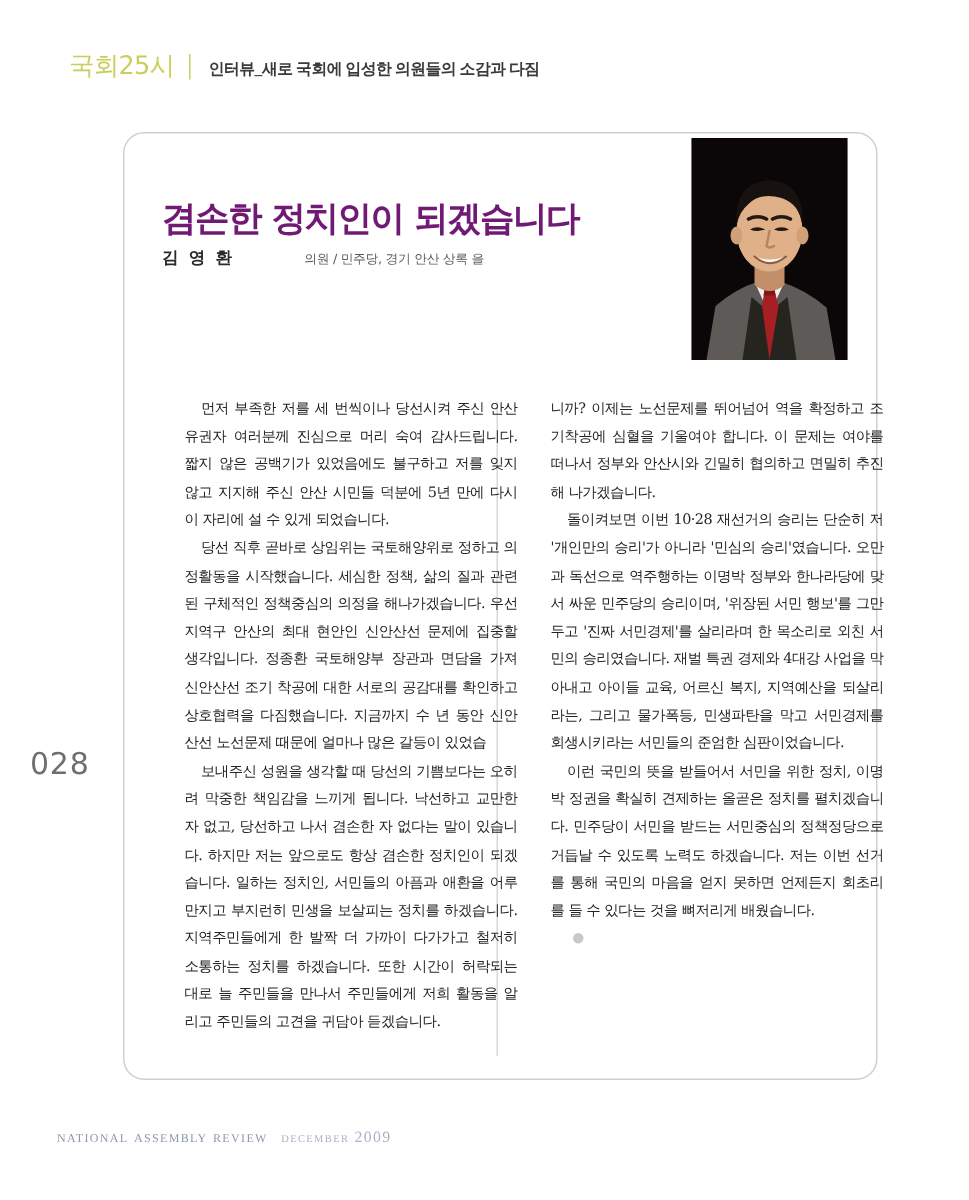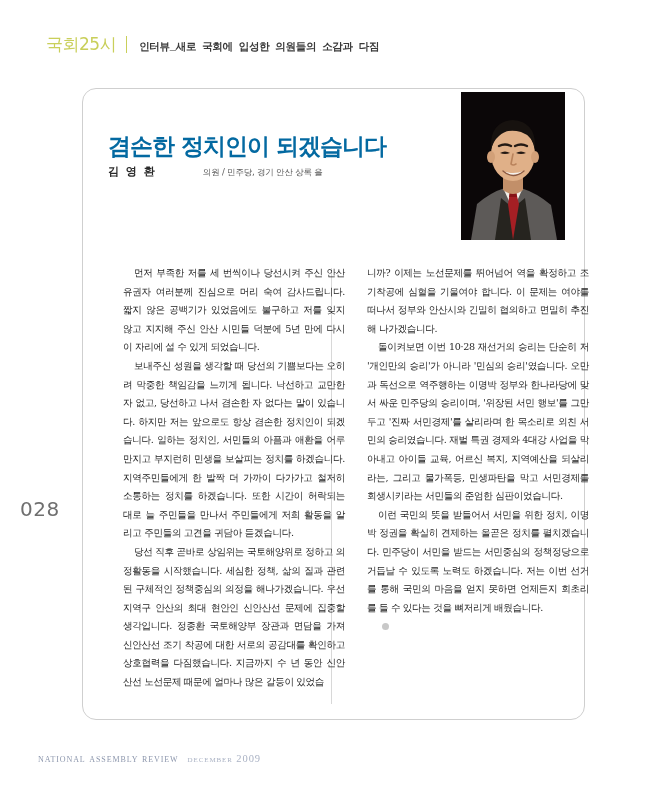--- a/index.html
+++ b/index.html
@@ -29,21 +29,21 @@
     font-family: "DejaVu Sans", "Liberation Sans", sans-serif;
     font-size: 17px;
     font-weight: 400;
     color: #c9cf5a;
     letter-spacing: -0.5px;
     line-height: 1;
     padding-right: 10px;
     border-right: 1px solid #c9cf5a;
   }
   .kicker-text {
-    font-family: Liberation Mono, monospace;
+    font-family: Liberation Serif, serif;
     font-size: 10.5px;
     font-weight: 700;
     color: #3a3a3a;
     letter-spacing: -0.3px;
     line-height: 1;
   }
 
   
   .article-frame {
     position: absolute;
@@ -71,21 +71,21 @@
 
   
   .headline {
     position: absolute;
     left: 108px;
     top: 118px;
     width: 340px;
     font-family: "DejaVu Sans", "Liberation Sans", sans-serif;
     font-size: 23px;
     font-weight: 700;
-    color: #0369a1;
+    color: #701a75;
     letter-spacing: -1px;
     line-height: 1.25;
     white-space: nowrap;
     margin-top: 14px;
   }
   .byline {
     position: absolute;
     left: 108px;
     top: 166px;
     width: 340px;
@@ -239,22 +239,22 @@
 <div class="byline">
   <span class="name">김 영 환</span>
   <span class="role">의원 / 민주당, 경기 안산 상록 을</span>
 </div>
 
 <div class="col-rule"></div>
 
 <div class="columns">
   <div class="col">
     <p>먼저 부족한 저를 세 번씩이나 당선시켜 주신 안산 유권자 여러분께 진심으로 머리 숙여 감사드립니다. 짧지 않은 공백기가 있었음에도 불구하고 저를 잊지 않고 지지해 주신 안산 시민들 덕분에 5년 만에 다시 이 자리에 설 수 있게 되었습니다.</p>
+    <p>당선 직후 곧바로 상임위는 국토해양위로 정하고 의정활동을 시작했습니다. 세심한 정책, 삶의 질과 관련된 구체적인 정책중심의 의정을 해나가겠습니다. 우선 지역구 안산의 최대 현안인 신안산선 문제에 집중할 생각입니다. 정종환 국토해양부 장관과 면담을 가져 신안산선 조기 착공에 대한 서로의 공감대를 확인하고 상호협력을 다짐했습니다. 지금까지 수 년 동안 신안산선 노선문제 때문에 얼마나 많은 갈등이 있었습</p>
     <p>보내주신 성원을 생각할 때 당선의 기쁨보다는 오히려 막중한 책임감을 느끼게 됩니다. 낙선하고 교만한 자 없고, 당선하고 나서 겸손한 자 없다는 말이 있습니다. 하지만 저는 앞으로도 항상 겸손한 정치인이 되겠습니다. 일하는 정치인, 서민들의 아픔과 애환을 어루만지고 부지런히 민생을 보살피는 정치를 하겠습니다. 지역주민들에게 한 발짝 더 가까이 다가가고 철저히 소통하는 정치를 하겠습니다. 또한 시간이 허락되는 대로 늘 주민들을 만나서 주민들에게 저희 활동을 알리고 주민들의 고견을 귀담아 듣겠습니다.</p>
-    <p>당선 직후 곧바로 상임위는 국토해양위로 정하고 의정활동을 시작했습니다. 세심한 정책, 삶의 질과 관련된 구체적인 정책중심의 의정을 해나가겠습니다. 우선 지역구 안산의 최대 현안인 신안산선 문제에 집중할 생각입니다. 정종환 국토해양부 장관과 면담을 가져 신안산선 조기 착공에 대한 서로의 공감대를 확인하고 상호협력을 다짐했습니다. 지금까지 수 년 동안 신안산선 노선문제 때문에 얼마나 많은 갈등이 있었습</p>
   </div>
   <div class="col">
     <p class="cont">니까? 이제는 노선문제를 뛰어넘어 역을 확정하고 조기착공에 심혈을 기울여야 합니다. 이 문제는 여야를 떠나서 정부와 안산시와 긴밀히 협의하고 면밀히 추진해 나가겠습니다.</p>
     <p>돌이켜보면 이번 10·28 재선거의 승리는 단순히 저 '개인만의 승리'가 아니라 '민심의 승리'였습니다. 오만과 독선으로 역주행하는 이명박 정부와 한나라당에 맞서 싸운 민주당의 승리이며, '위장된 서민 행보'를 그만두고 '진짜 서민경제'를 살리라며 한 목소리로 외친 서민의 승리였습니다. 재벌 특권 경제와 4대강 사업을 막아내고 아이들 교육, 어르신 복지, 지역예산을 되살리라는, 그리고 물가폭등, 민생파탄을 막고 서민경제를 회생시키라는 서민들의 준엄한 심판이었습니다.</p>
     <p>이런 국민의 뜻을 받들어서 서민을 위한 정치, 이명박 정권을 확실히 견제하는 올곧은 정치를 펼치겠습니다. 민주당이 서민을 받드는 서민중심의 정책정당으로 거듭날 수 있도록 노력도 하겠습니다. 저는 이번 선거를 통해 국민의 마음을 얻지 못하면 언제든지 회초리를 들 수 있다는 것을 뼈저리게 배웠습니다.</p>
     <p><span class="endmark"></span></p>
   </div>
 </div>
 
 <div class="folio">028</div>

